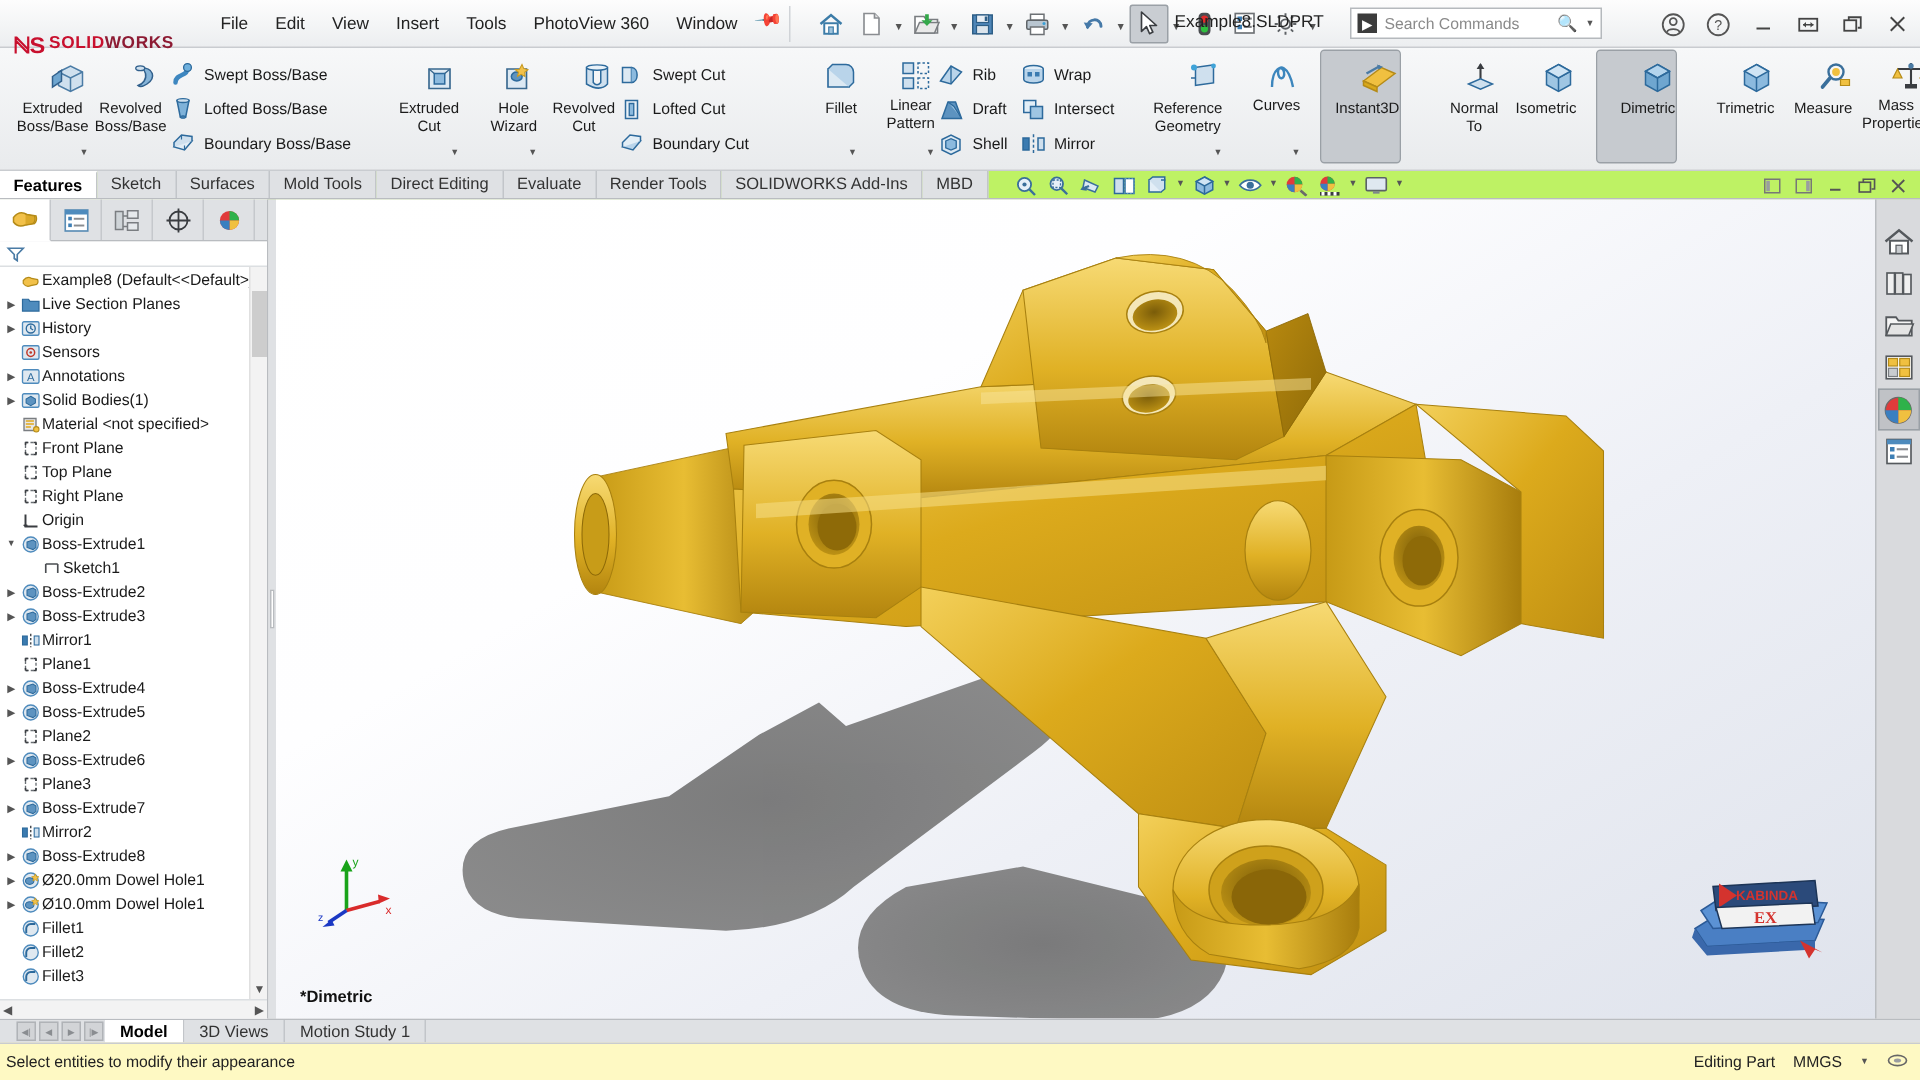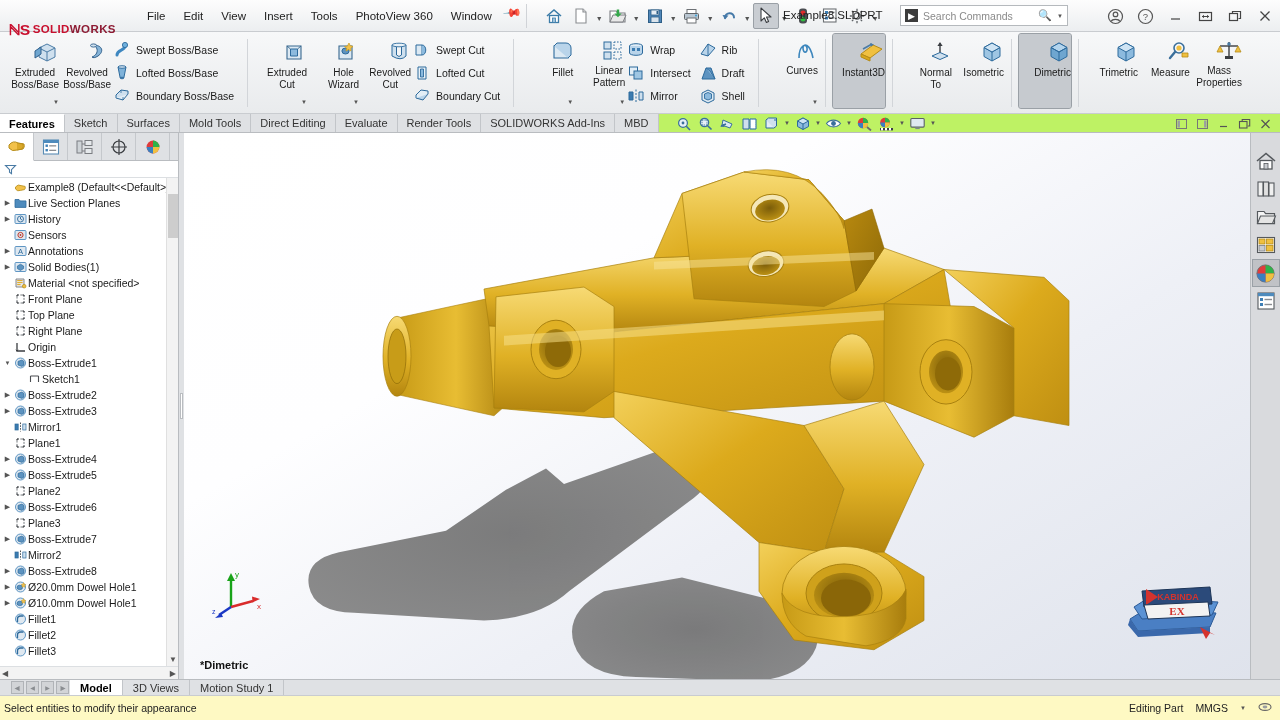--- a/index.html
+++ b/index.html
@@ -466,20 +466,49 @@
               </g>
             </svg>
           </span>
         <span class="lbl"><span>Linear</span><br><span>Pattern</span></span>
         <span class="dd">▼</span>
       </div>
       <div class="rcol">
         <div class="rsmall">
           <span class="ico">
               <svg width="18" height="18" viewBox="0 0 18 18">
+                <path d="M2 13 L9 3 L16 7 L9 15 Z" fill="#b9d4ea" stroke="#2d6a9c" stroke-width="1"></path>
+                <path d="M9 3 L9 15" stroke="#2d6a9c" stroke-width=".9"></path>
+              </svg>
+            </span>
+          <span class="lbl">Rib</span>
+        </div>
+        <div class="rsmall">
+          <span class="ico">
+              <svg width="18" height="18" viewBox="0 0 18 18">
+                <path d="M3 15 L7 4 h5 l4 11 Z" fill="#5d93c0" stroke="#2d6a9c" stroke-width="1"></path>
+                <path d="M7 4 L11 7 L16 15" fill="#9fc6e3" stroke="#2d6a9c" stroke-width=".9"></path>
+              </svg>
+            </span>
+          <span class="lbl">Draft</span>
+        </div>
+        <div class="rsmall">
+          <span class="ico">
+              <svg width="18" height="18" viewBox="0 0 18 18">
+                <path d="M3 6 L9 3 L15 6 v7 l-6 3 l-6 -3 Z" fill="#dce9f3" stroke="#2d6a9c" stroke-width="1"></path>
+                <path d="M5.5 7 L9 5.5 L12.5 7 v4.5 L9 13 L5.5 11.5 Z" fill="#8cbade" stroke="#2d6a9c" stroke-width=".9"></path>
+              </svg>
+            </span>
+          <span class="lbl">Shell</span>
+        </div>
+      </div>
+      <div class="rcol">
+        <div class="rsmall">
+          <span class="ico">
+              <svg width="18" height="18" viewBox="0 0 18 18">
                 <ellipse cx="9" cy="5" rx="6.5" ry="2.3" fill="#e2eef7" stroke="#2d6a9c" stroke-width="1"></ellipse>
                 <path d="M2.5 5 v7 a6.5 2.3 0 0 0 13 0 V5" fill="#b9d4ea" stroke="#2d6a9c" stroke-width="1"></path>
                 <rect x="5" y="7" width="3" height="3" fill="#3b7bb0"></rect>
                 <rect x="10" y="7" width="3" height="3" fill="#3b7bb0"></rect>
               </svg>
             </span>
           <span class="lbl">Wrap</span>
         </div>
         <div class="rsmall">
           <span class="ico">
@@ -494,54 +523,37 @@
           <span class="ico">
               <svg width="18" height="18" viewBox="0 0 18 18">
                 <path d="M2 5 h4 v8 H2 Z" fill="#3b7bb0" stroke="#2d6a9c" stroke-width="1"></path>
                 <line x1="9" y1="2.5" x2="9" y2="15.5" stroke="#2d6a9c" stroke-width="1" stroke-dasharray="2 1.5"></line>
                 <path d="M12 5 h4 v8 h-4 Z" fill="#cfe0ee" stroke="#2d6a9c" stroke-width="1"></path>
               </svg>
             </span>
           <span class="lbl">Mirror</span>
         </div>
       </div>
-      <div class="rcol">
-        <div class="rsmall">
-          <span class="ico">
-              <svg width="18" height="18" viewBox="0 0 18 18">
-                <path d="M2 13 L9 3 L16 7 L9 15 Z" fill="#b9d4ea" stroke="#2d6a9c" stroke-width="1"></path>
-                <path d="M9 3 L9 15" stroke="#2d6a9c" stroke-width=".9"></path>
-              </svg>
-            </span>
-          <span class="lbl">Rib</span>
-        </div>
-        <div class="rsmall">
-          <span class="ico">
-              <svg width="18" height="18" viewBox="0 0 18 18">
-                <path d="M3 15 L7 4 h5 l4 11 Z" fill="#5d93c0" stroke="#2d6a9c" stroke-width="1"></path>
-                <path d="M7 4 L11 7 L16 15" fill="#9fc6e3" stroke="#2d6a9c" stroke-width=".9"></path>
-              </svg>
-            </span>
-          <span class="lbl">Draft</span>
-        </div>
-        <div class="rsmall">
-          <span class="ico">
-              <svg width="18" height="18" viewBox="0 0 18 18">
-                <path d="M3 6 L9 3 L15 6 v7 l-6 3 l-6 -3 Z" fill="#dce9f3" stroke="#2d6a9c" stroke-width="1"></path>
-                <path d="M5.5 7 L9 5.5 L12.5 7 v4.5 L9 13 L5.5 11.5 Z" fill="#8cbade" stroke="#2d6a9c" stroke-width=".9"></path>
-              </svg>
-            </span>
-          <span class="lbl">Shell</span>
-        </div>
-      </div>
     </div>
 
     <div class="rsep"></div>
 
     <div class="rgroup">
+      <div class="rbig">
+        <span class="ico">
+            <svg width="26" height="24" viewBox="0 0 26 24">
+              <path d="M8 6 h12 v12 H8 Z" fill="#cfe0ee" stroke="#2d6a9c" stroke-width="1" transform="skewY(-8)"></path>
+              <circle cx="7" cy="5" r="2" fill="#3fa3d8"></circle>
+              <circle cx="20" cy="4" r="1.6" fill="#3fa3d8"></circle>
+              <path d="M5 12 h3" stroke="#2d6a9c" stroke-width="1"></path>
+            </svg>
+          </span>
+        <span class="lbl"><span>Reference</span><br><span>Geometry</span></span>
+        <span class="dd">▼</span>
+      </div>
       <div class="rbig">
         <span class="ico">
             <svg width="24" height="22" viewBox="0 0 24 22">
               <path d="M5 18 C5 5, 12 3, 13 8 C14 13, 9 14, 9 8 C9 3, 16 3, 19 18" fill="none" stroke="#3c86bd" stroke-width="1.6"></path>
             </svg>
           </span>
         <span class="lbl">Curves</span>
         <span class="dd">▼</span>
       </div>
     </div>

